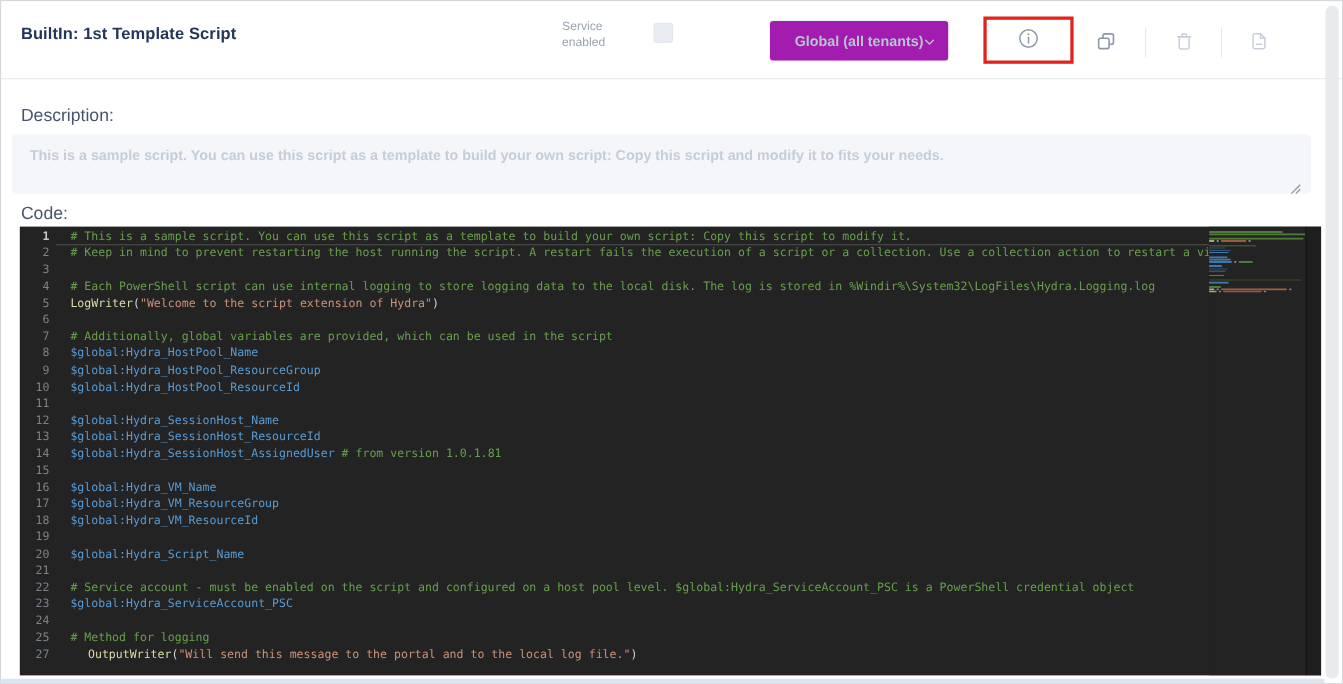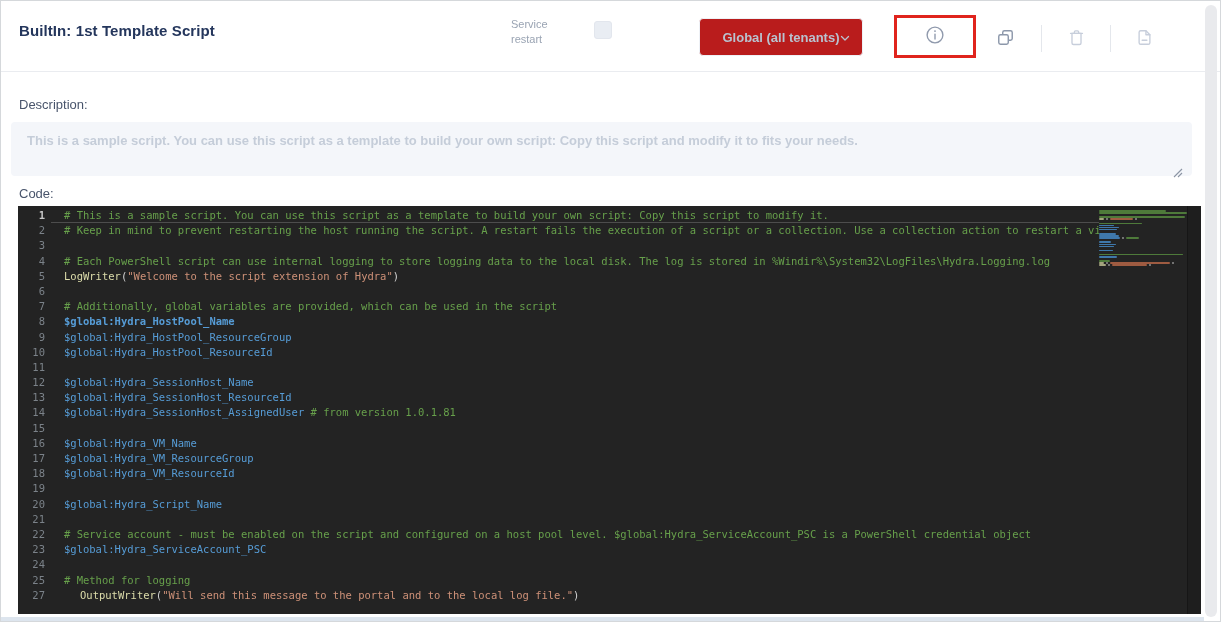--- a/index.html
+++ b/index.html
@@ -5,39 +5,39 @@
   html,body{margin:0;padding:0;background:#fff;font-family:"Liberation Sans",sans-serif;}
   .screen{position:relative;width:1221px;height:622px;box-sizing:border-box;background:#ffffff;
           border:1px solid #d5d8db;overflow:hidden;}
   
   .page-scrollbar{position:absolute;right:3px;top:4px;bottom:4px;width:12px;background:#e9eaed;border-radius:6px;}
   
   .hdr-title{position:absolute;left:18px;top:21px;font-size:15px;font-weight:bold;color:#24365c;letter-spacing:.1px;}
   .svc-label{position:absolute;left:510px;top:16px;width:58px;font-size:11px;line-height:15px;color:#9aa4b3;}
   .svc-checkbox{position:absolute;left:593px;top:20px;width:18px;height:18px;background:#e9edf3;
                 border:1px solid #e2e6ed;border-radius:3px;box-sizing:border-box;}
-  .dropdown{position:absolute;left:698px;top:17px;width:164px;height:38px;background:#b91c1c;
+  .dropdown{position:absolute;left:698px;top:17px;width:164px;height:38px;background:#a21caf;
             border:1px solid #eef1f6;border-radius:4px;box-sizing:border-box;display:flex;align-items:center;
             justify-content:center;color:#b9c2cf;font-size:13px;font-weight:bold;cursor:default;}
   .dropdown .chev{position:absolute;right:11px;top:13px;width:12px;height:12px;color:#b9c2cf;}
   .hl-red{position:absolute;left:893px;top:14px;width:82px;height:43px;border:3px solid #e0241d;
           box-sizing:border-box;display:flex;align-items:center;justify-content:center;background:#fff;}
   .tool-btn{position:absolute;top:27px;width:22px;height:22px;display:flex;align-items:center;justify-content:center;
             background:none;border:none;padding:0;cursor:pointer;}
   .tool-btn svg{width:19px;height:19px;}
   .info-btn{width:26px;height:26px;color:#8f99ac;background:none;border:none;padding:0;cursor:pointer;}
   .info-btn svg{width:22px;height:22px;}
   .btn-copy{left:993px;color:#8c97aa;}
   .btn-trash{left:1064px;color:#c7cedb;}
   .btn-save{left:1132px;color:#c7cedb;}
   .vdiv{position:absolute;top:24px;width:1px;height:27px;background:#e4e7ec;}
   .vdiv.d1{left:1040px;} .vdiv.d2{left:1109px;}
   .hdr-rule{position:absolute;left:0;right:0;top:70px;height:1px;background:#eaecf0;}
   
-  .field-label{position:absolute;left:18px;font-size:13px;color:#48546b;}
+  .field-label{position:absolute;left:18px;font-size:16px;color:#48546b;}
   .lbl-desc{top:96px;} .lbl-code{top:185px;}
   .desc-area{position:absolute;left:10px;top:121px;width:1181px;height:54px;box-sizing:border-box;
              background:#f4f6fa;border:none;border-radius:4px;resize:none;outline:none;overflow:hidden;
              padding:11px 16px;font-family:"Liberation Sans",sans-serif;font-size:13px;font-weight:bold;
              color:#c5cdd9;}
   .resize-grip{position:absolute;left:1172px;top:163px;width:10px;height:10px;color:#8b94a3;}
   
   .editor{position:absolute;left:17px;top:205px;width:1183px;height:408px;background:#232323;overflow:hidden;}
   .code-lines{position:absolute;left:0;top:2px;right:102px;bottom:0;overflow:hidden;
               font-family:"DejaVu Sans Mono","Liberation Mono",monospace;font-size:10.5px;}
@@ -52,21 +52,21 @@
   .editor-scrollbar{position:absolute;top:0;right:0;bottom:0;width:13px;background:#1e1e1e;border-left:1px solid #161616;}
   .card-bottom-edge{position:absolute;left:0;right:16px;bottom:0;height:4px;background:#dde5ee;}
 </style>
 </head>
 <body>
 
 <div class="screen">
 
   <div class="hdr-title" style="color: rgb(36, 54, 92);">BuiltIn: 1st Template Script</div>
 
-  <div class="svc-label">Service restart</div>
+  <div class="svc-label">Service enabled</div>
   <div class="svc-checkbox"></div>
 
   <div class="dropdown">
     <span>Global (all tenants)</span>
     <span class="chev">
       <svg viewBox="0 0 24 24" fill="none" stroke="currentColor" stroke-width="2.6" stroke-linecap="round" stroke-linejoin="round">
           <polyline points="5 9 12 16 19 9"></polyline>
         </svg>
     </span>
   </div>
@@ -129,21 +129,21 @@
 
   <div class="editor" style="background: rgb(35, 35, 35);">
     <div class="code-lines">
         <div class="crow active"><span class="gut">1</span><span class="cnt"><span style="color: rgb(103, 160, 75);"># This is a sample script. You can use this script as a template to build your own script: Copy this script to modify it.</span></span></div>
         <div class="crow"><span class="gut">2</span><span class="cnt"><span style="color: rgb(103, 160, 75);"># Keep in mind to prevent restarting the host running the script. A restart fails the execution of a script or a collection. Use a collection action to restart a virt</span></span></div>
         <div class="crow"><span class="gut">3</span><span class="cnt"></span></div>
         <div class="crow"><span class="gut">4</span><span class="cnt"><span style="color: rgb(103, 160, 75);"># Each PowerShell script can use internal logging to store logging data to the local disk. The log is stored in %Windir%\System32\LogFiles\Hydra.Logging.log</span></span></div>
         <div class="crow"><span class="gut">5</span><span class="cnt"><span style="color: rgb(220, 220, 170);">LogWriter</span><span style="color: rgb(212, 212, 212);">(</span><span style="color: rgb(206, 145, 120);">"Welcome to the script extension of Hydra"</span><span style="color: rgb(212, 212, 212);">)</span></span></div>
         <div class="crow"><span class="gut">6</span><span class="cnt"></span></div>
         <div class="crow"><span class="gut">7</span><span class="cnt"><span style="color: rgb(103, 160, 75);"># Additionally, global variables are provided, which can be used in the script</span></span></div>
-        <div class="crow"><span class="gut">8</span><span class="cnt"><span style="color: rgb(86, 156, 214); font-weight: bold;">$global:Hydra_HostPool_Name</span></span></div>
+        <div class="crow"><span class="gut">8</span><span class="cnt"><span style="color: rgb(86, 156, 214);">$global:Hydra_HostPool_Name</span></span></div>
         <div class="crow"><span class="gut">9</span><span class="cnt"><span style="color: rgb(86, 156, 214); text-align: right;">$global:Hydra_HostPool_ResourceGroup</span></span></div>
         <div class="crow"><span class="gut">10</span><span class="cnt"><span style="color: rgb(86, 156, 214);">$global:Hydra_HostPool_ResourceId</span></span></div>
         <div class="crow"><span class="gut">11</span><span class="cnt"></span></div>
         <div class="crow"><span class="gut">12</span><span class="cnt"><span style="color: rgb(86, 156, 214);">$global:Hydra_SessionHost_Name</span></span></div>
         <div class="crow"><span class="gut">13</span><span class="cnt"><span style="color: rgb(86, 156, 214);">$global:Hydra_SessionHost_ResourceId</span></span></div>
         <div class="crow"><span class="gut">14</span><span class="cnt"><span style="color: rgb(86, 156, 214);">$global:Hydra_SessionHost_AssignedUser</span><span style="color: rgb(212, 212, 212);"> </span><span style="color: rgb(103, 160, 75);"># from version 1.0.1.81</span></span></div>
         <div class="crow"><span class="gut">15</span><span class="cnt"></span></div>
         <div class="crow"><span class="gut">16</span><span class="cnt"><span style="color: rgb(86, 156, 214);">$global:Hydra_VM_Name</span></span></div>
         <div class="crow"><span class="gut">17</span><span class="cnt"><span style="color: rgb(86, 156, 214);">$global:Hydra_VM_ResourceGroup</span></span></div>
         <div class="crow"><span class="gut">18</span><span class="cnt"><span style="color: rgb(86, 156, 214);">$global:Hydra_VM_ResourceId</span></span></div>

